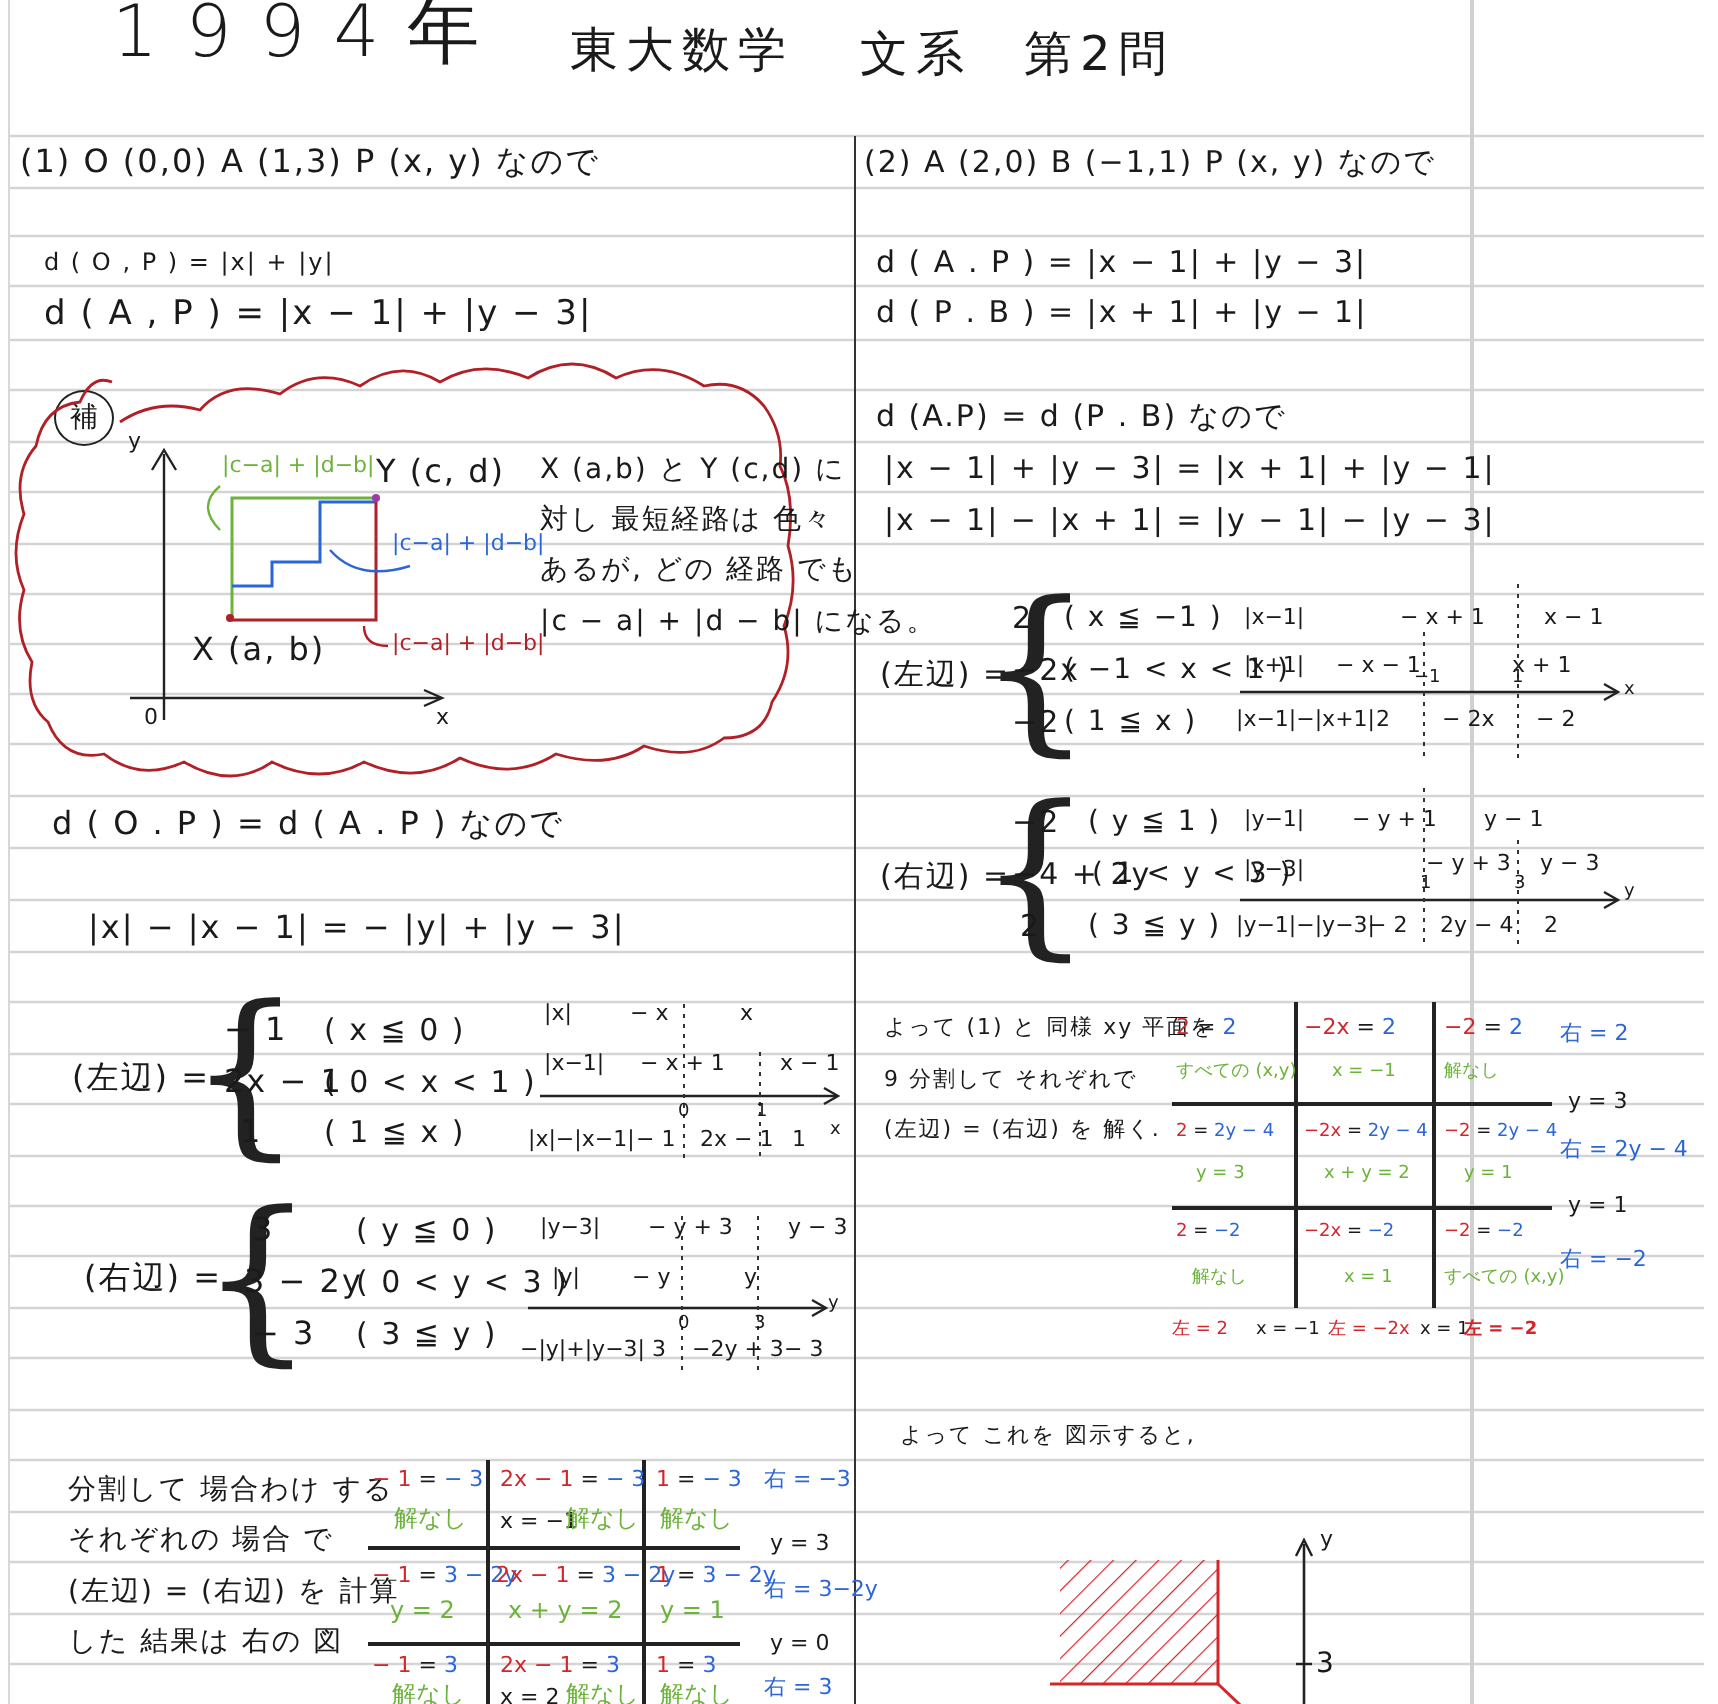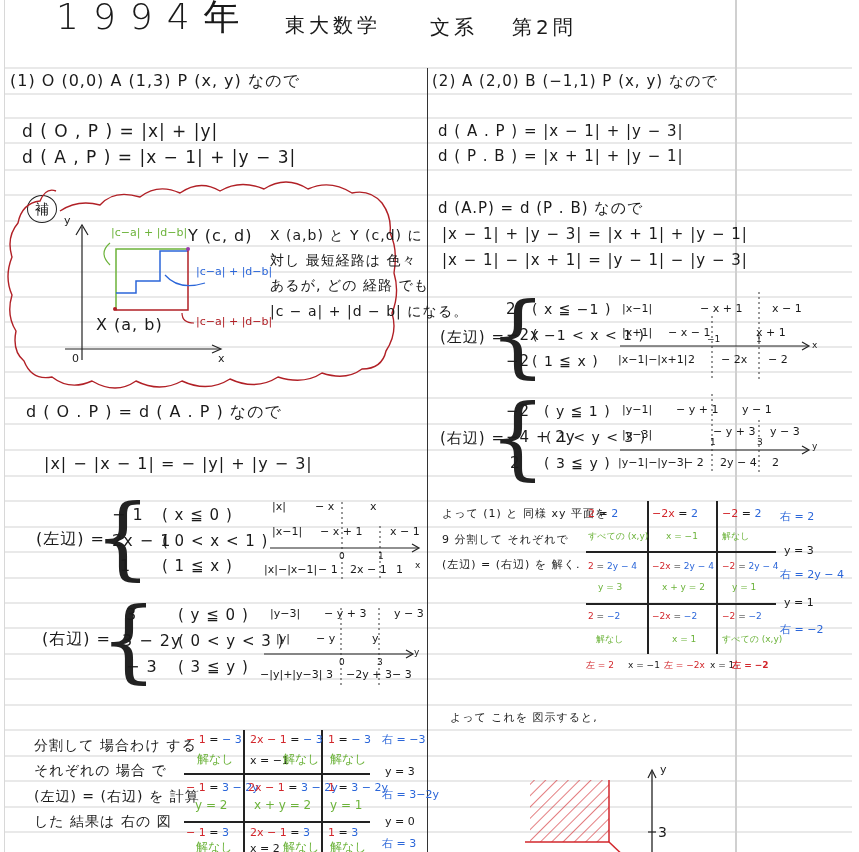--- a/index.html
+++ b/index.html
@@ -6,21 +6,21 @@
   body { width:859px; height:852px; position:relative; overflow:hidden;
          font-family: "DejaVu Sans", sans-serif; color:#1a1a1a; }
   .page { position:absolute; left:0; top:0; width:743px; height:852px; background:#fff; }
   .rules { position:absolute; left:0; top:0; width:859px; height:852px; pointer-events:none; }
   .border-left { position:absolute; left:4px; top:0; width:1px; height:852px; background:#d8d8d8; }
   .border-right { position:absolute; right:6px; top:0; width:2px; height:852px; background:#d0d0d0; }
   .divider { position:absolute; left:427px; top:68px; width:1px; height:784px; background:#333; }
   .t { position:absolute; white-space:nowrap; font-size:15px; line-height:18px; }
   .hand { font-family: "DejaVu Sans", sans-serif; letter-spacing:1px; }
   .title-year { font-size:36px; letter-spacing:14px; font-weight:300; }
-  .title-main { font-size:20px; letter-spacing:4px; }
+  .title-main { font-size:24px; letter-spacing:4px; }
   .sm { font-size:11px; line-height:13px; }
   .xs { font-size:9px; line-height:11px; }
   .red { color:#d2262b; }
   .blue { color:#2b66d9; }
   .green { color:#6cb33a; }
   .darkred { color:#b12026; }
   .brace { position:absolute; font-size:90px; line-height:90px; font-weight:100; color:#222; font-family:"DejaVu Serif", serif; }
   .circ-big { display:inline-block; border:1.5px solid #222; border-radius:50%; width:28px; height:26px; line-height:26px; text-align:center; font-size:14px; }
   .gridline { position:absolute; background:#222; }
   svg { position:absolute; overflow:visible; }
@@ -69,21 +69,21 @@
   <div class="border-left"></div>
   <div class="border-right"></div>
   <div class="divider"></div>
 
   <div class="t hand title-year" style="left:56px;top:8px;">1994年</div>
   <div class="t hand title-main" style="left:285px;top:16px;">東大数学</div>
   <div class="t hand title-main" style="left:430px;top:18px;">文系</div>
   <div class="t hand title-main" style="left:512px;top:18px;">第2問</div>
 
   <div class="t hand" style="left:10px;top:72px;font-size:16px;">(1)  O (0,0)  A (1,3)     P (x, y)  なので</div>
-  <div class="t hand" style="left:22px;top:122px;font-size:17px;text-align:center;">d ( O , P )  =  |x|  + |y|</div>
+  <div class="t hand" style="left:22px;top:122px;font-size:12px;text-align:center;">d ( O , P )  =  |x|  + |y|</div>
   <div class="t hand" style="left:22px;top:148px;font-size:17px;">d ( A , P )  =  |x − 1|  +  |y − 3|</div>
 
   <div class="t" style="left:27px;top:195px;">
     <span class="circ-big">補</span>
   </div>
   <svg width="430" height="200" style="left:0;top:185px;">
     <path d="M60,26 q18,-12 40,-6 q14,-16 40,-8 q18,-14 40,-4 q20,-14 40,-2 q20,-12 44,-2 q22,-14 44,0 q22,-10 44,4 q18,-4 30,10 q10,14 8,30 q8,16 4,40 q6,20 -2,40 q6,20 -6,38 q-4,18 -24,18 q-16,12 -40,4 q-18,12 -44,4 q-22,14 -48,2 q-22,14 -48,2 q-22,12 -46,0 q-20,14 -44,0 q-22,10 -40,-4 q-20,4 -28,-16 q-12,-10 -8,-30 q-10,-16 -4,-36 q-8,-18 0,-38 q-6,-20 6,-34 q4,-20 22,-22 q6,-14 16,-10" fill="none" stroke="#b12026" stroke-width="1.4"></path>
   </svg>
 
   <svg width="430" height="200" style="left:0;top:185px;">

